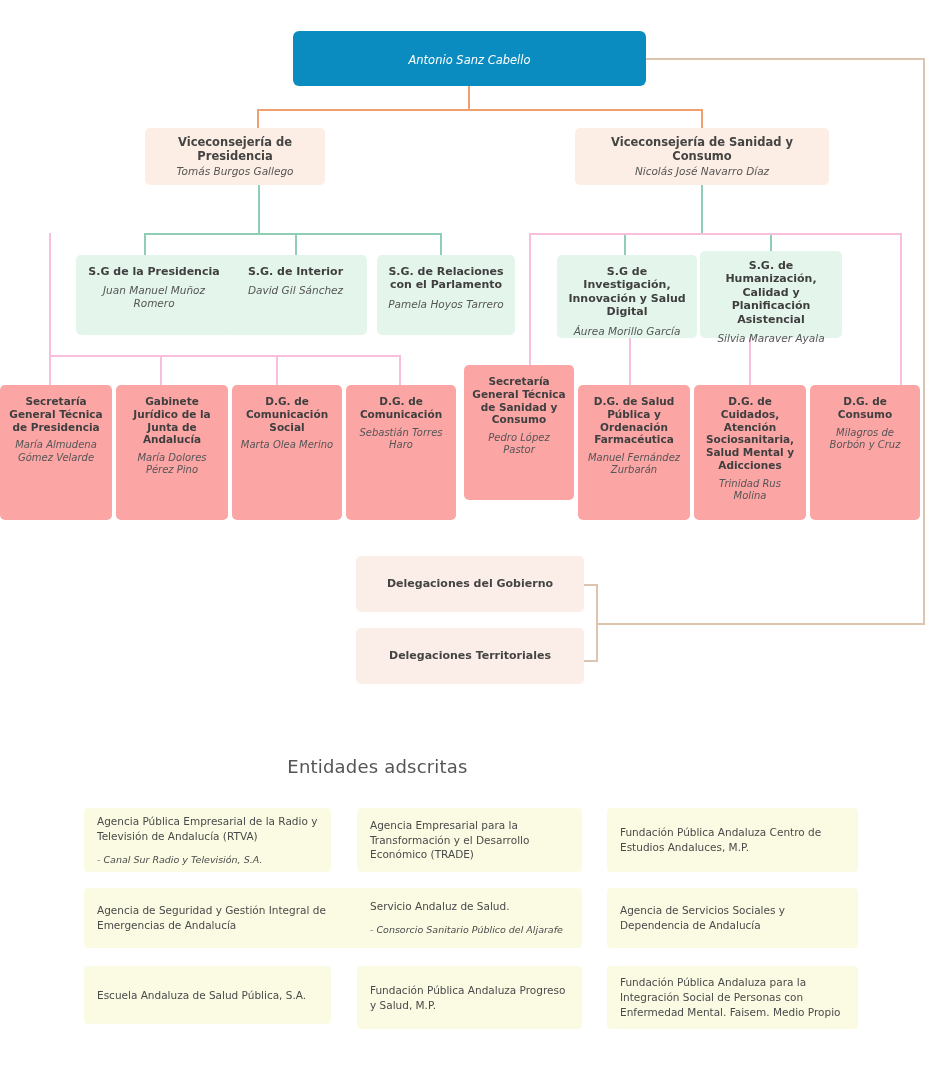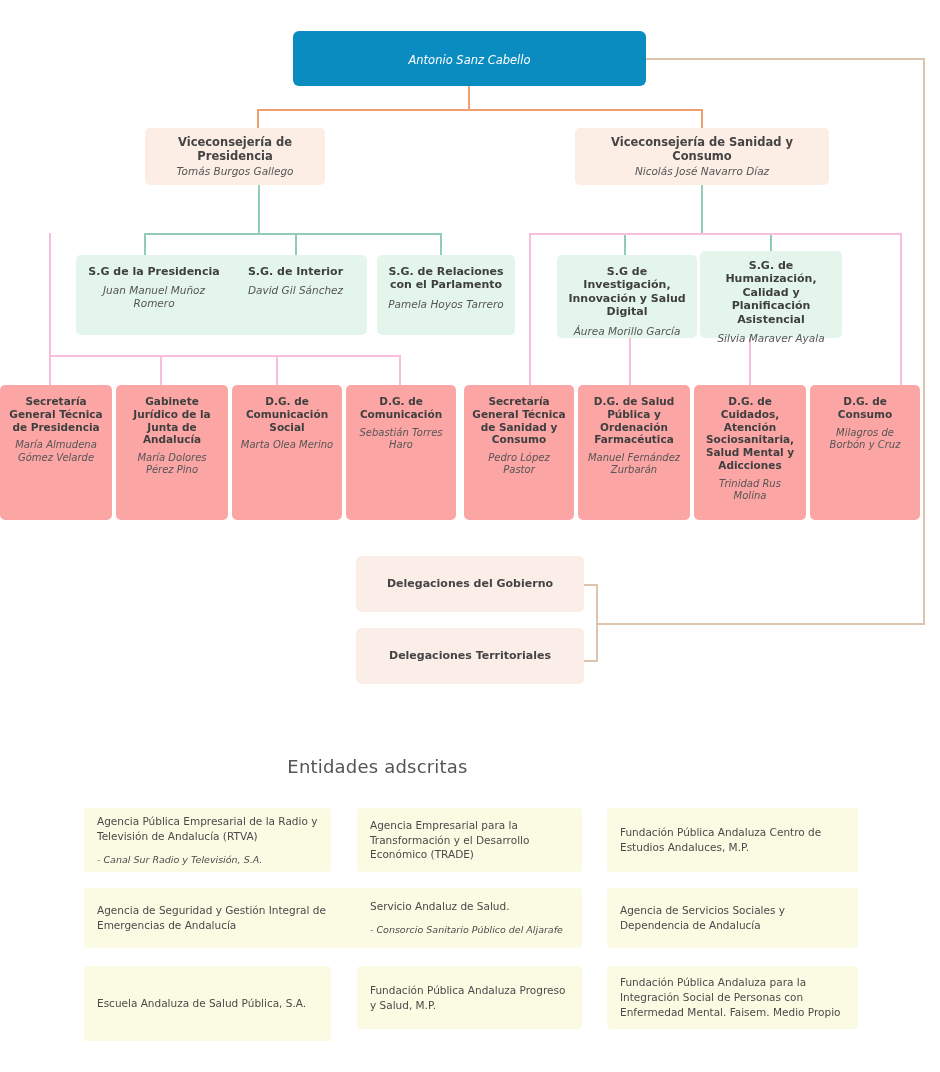--- a/index.html
+++ b/index.html
@@ -148,21 +148,21 @@
     <div class="p">María Dolores Pérez Pino</div>
   </div>
   <div class="node dg" style="left:232px;top:385px;width:110px;height:135px;">
     <div class="t">D.G. de Comunicación Social</div>
     <div class="p">Marta Olea Merino</div>
   </div>
   <div class="node dg" style="left:346px;top:385px;width:110px;height:135px;">
     <div class="t">D.G. de Comunicación</div>
     <div class="p">Sebastián Torres Haro</div>
   </div>
-  <div class="node dg" style="left:464px;top:385px;width:110px;height:135px;">
+  <div class="node dg" style="left:464px;top:365px;width:110px;height:135px;">
     <div class="t">Secretaría General Técnica de Sanidad y Consumo</div>
     <div class="p">Pedro López Pastor</div>
   </div>
   <div class="node dg" style="left:578px;top:385px;width:112px;height:135px;">
     <div class="t">D.G. de Salud Pública y Ordenación Farmacéutica</div>
     <div class="p">Manuel Fernández Zurbarán</div>
   </div>
   <div class="node dg" style="left:694px;top:385px;width:112px;height:135px;">
     <div class="t">D.G. de Cuidados, Atención Sociosanitaria, Salud Mental y Adicciones</div>
     <div class="p">Trinidad Rus Molina</div>
@@ -200,21 +200,21 @@
   </div>
   <div class="ent" style="left:357px;top:888px;width:225px;height:60px;">
     <div class="l1">Servicio Andaluz de Salud.</div>
     <div class="l2">- Consorcio Sanitario Público del Aljarafe</div>
   </div>
   <div class="ent" style="left:607px;top:888px;width:251px;height:60px;">
     <div class="l1">Agencia de Servicios Sociales y Dependencia de Andalucía</div>
 
   </div>
 
-  <div class="ent" style="left:84px;top:966px;width:247px;height:75px;">
+  <div class="ent" style="left:84px;top:966px;width:247px;height:58px;">
     <div class="l1">Escuela Andaluza de Salud Pública, S.A.</div>
 
   </div>
   <div class="ent" style="left:357px;top:966px;width:225px;height:63px;">
     <div class="l1">Fundación Pública Andaluza Progreso y Salud, M.P.</div>
 
   </div>
   <div class="ent" style="left:607px;top:966px;width:251px;height:63px;">
     <div class="l1">Fundación Pública Andaluza para la Integración Social de Personas con Enfermedad Mental. Faisem. Medio Propio</div>
 

